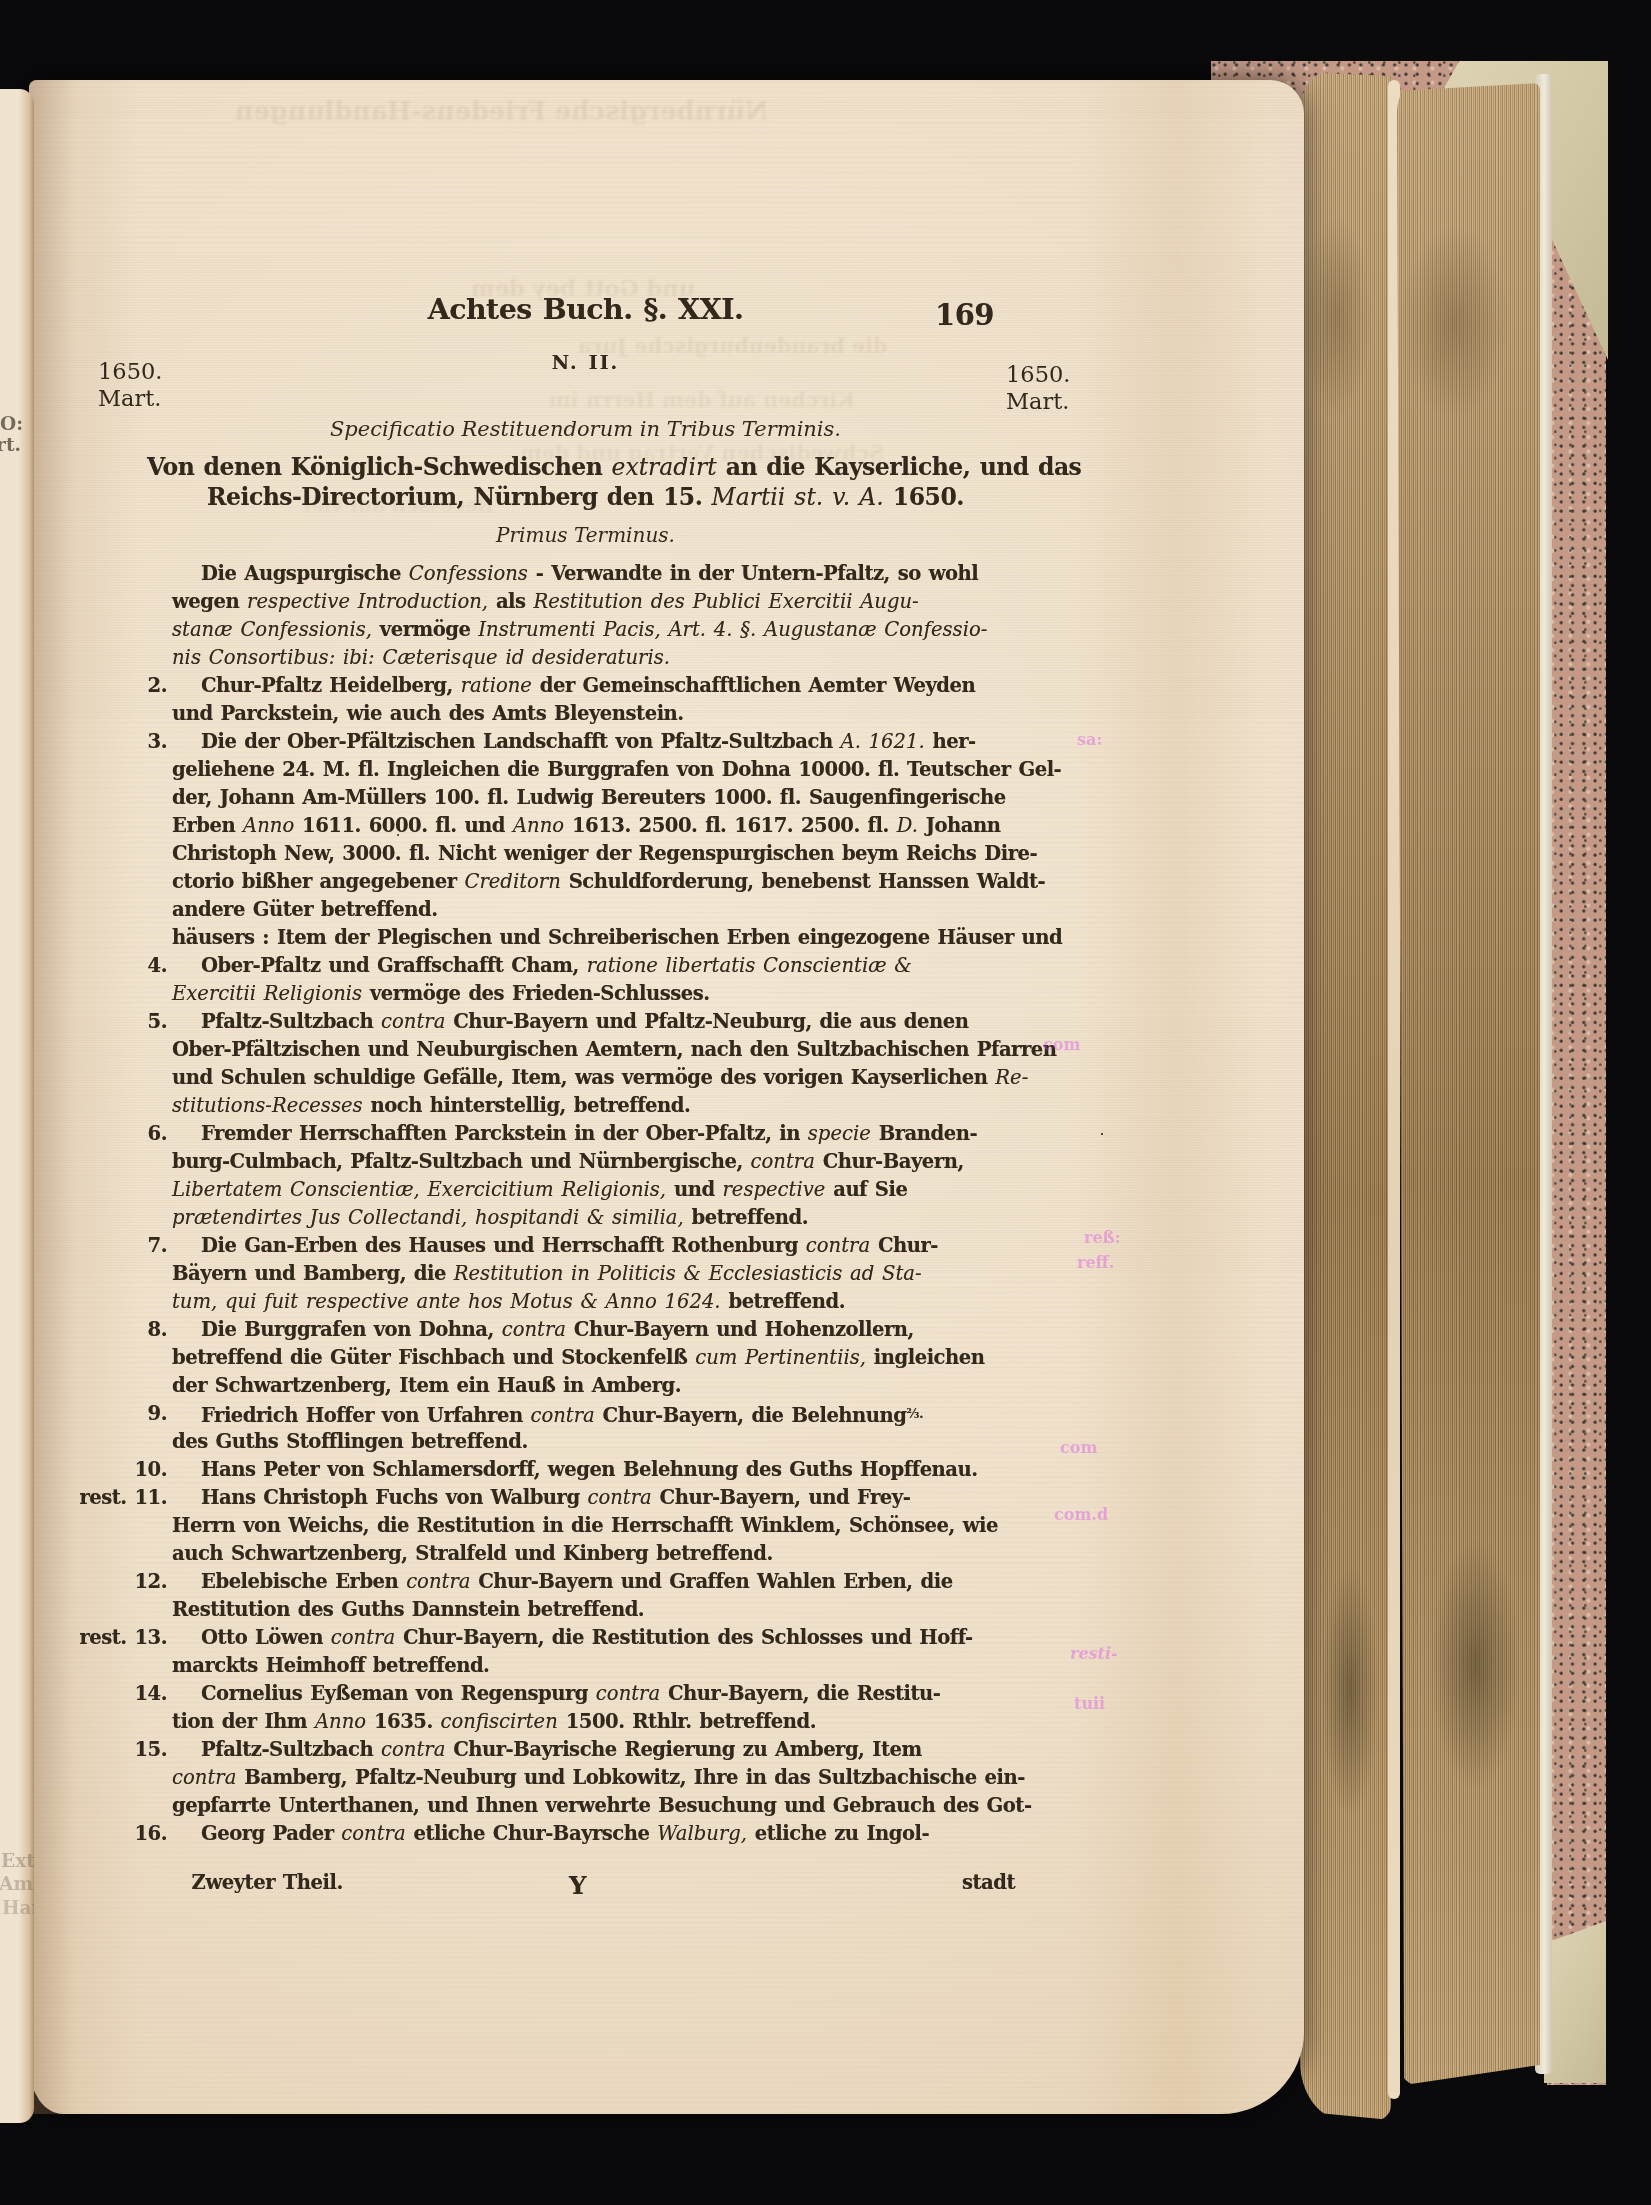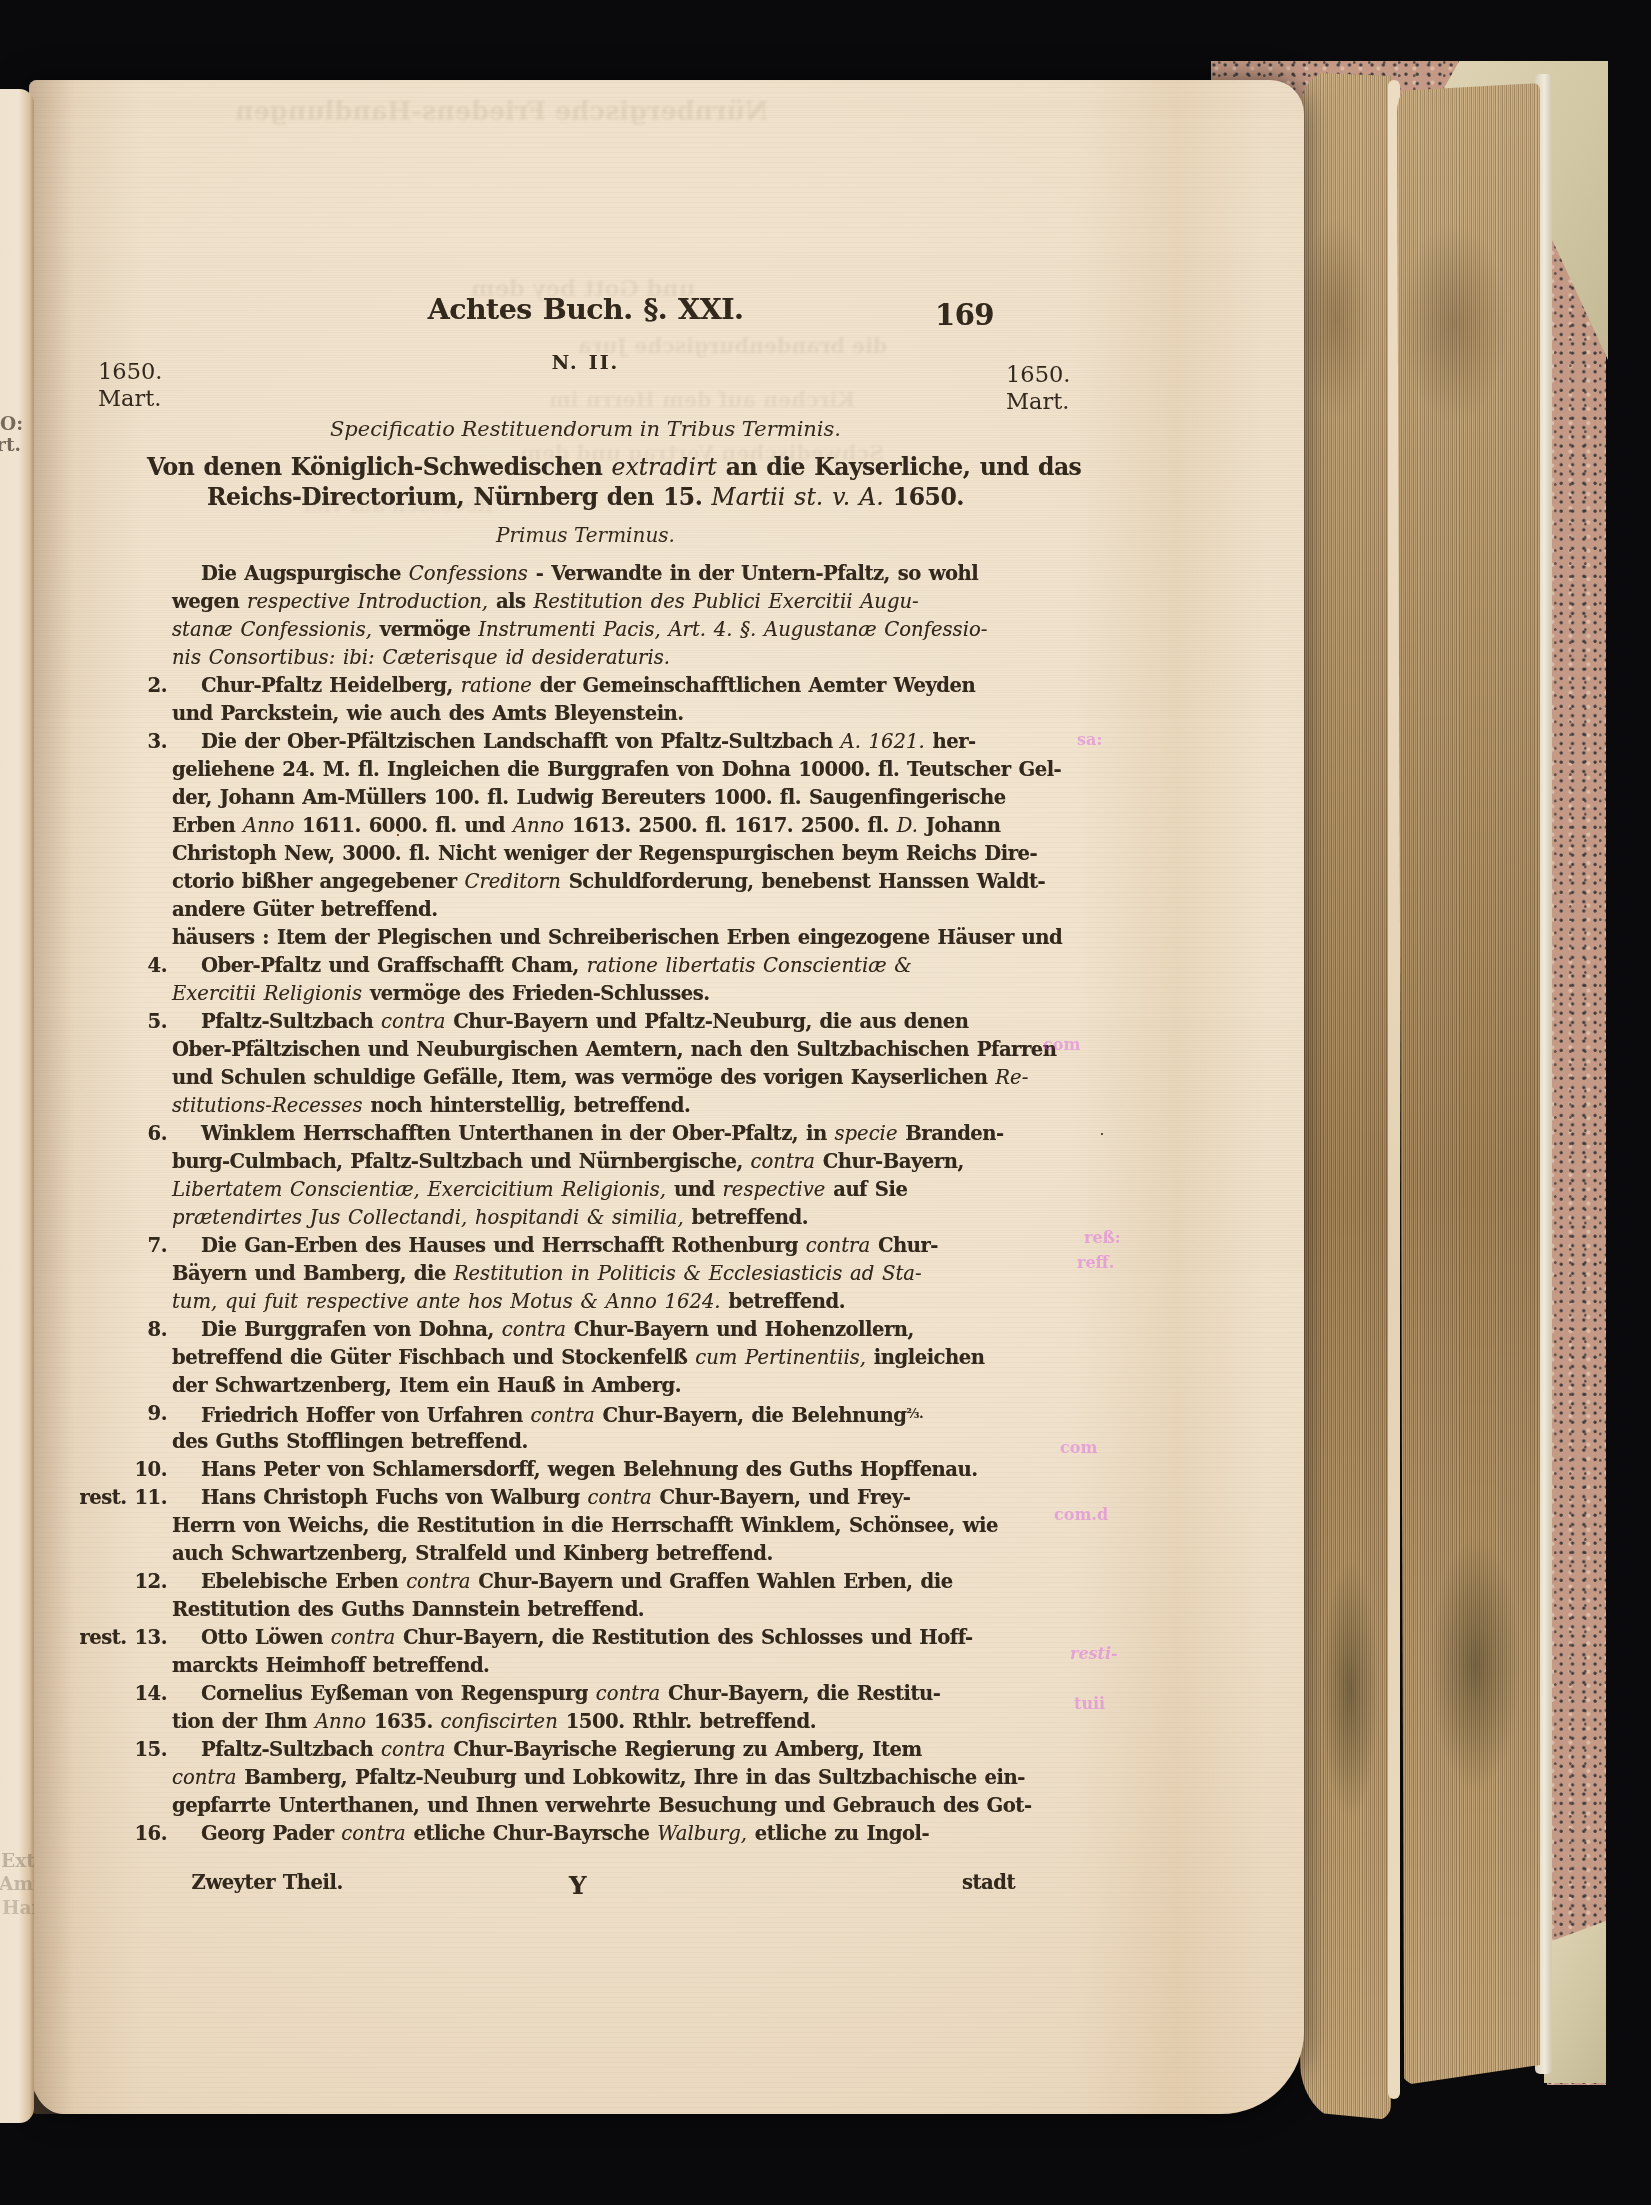--- a/index.html
+++ b/index.html
@@ -160,21 +160,21 @@
       <div class="line"><span>Christoph New, 3000. fl. Nicht weniger der Regenspurgischen beym Reichs Dire-</span></div>
       <div class="line"><span>ctorio bißher angegebener </span><span class="ant">Creditorn</span><span> Schuldforderung, benebenst Hanssen Waldt-</span></div>
       <div class="line"><span>andere Güter betreffend.</span></div>
       <div class="line"><span>häusers : Item der Plegischen und Schreiberischen Erben eingezogene Häuser und</span></div>
       <div class="line first"><span class="itemnum">4.</span><span>Ober-Pfaltz und Graffschafft Cham, </span><span class="ant">ratione libertatis Conscientiæ &amp;</span></div>
       <div class="line"><span class="ant">Exercitii Religionis</span><span> vermöge des Frieden-Schlusses.</span></div>
       <div class="line first"><span class="itemnum">5.</span><span>Pfaltz-Sultzbach </span><span class="ant">contra</span><span> Chur-Bayern und Pfaltz-Neuburg, die aus denen</span></div>
       <div class="line"><span>Ober-Pfältzischen und Neuburgischen Aemtern, nach den Sultzbachischen Pfarren</span></div>
       <div class="line"><span>und Schulen schuldige Gefälle, Item, was vermöge des vorigen Kayserlichen </span><span class="ant">Re-</span></div>
       <div class="line"><span class="ant">stitutions-Recesses</span><span> noch hinterstellig, betreffend.</span></div>
-      <div class="line first"><span class="itemnum">6.</span><span>Winklem Herrschafften Unterthanen in der Ober-Pfaltz, in </span><span class="ant">specie</span><span> Branden-</span></div>
+      <div class="line first"><span class="itemnum">6.</span><span>Fremder Herrschafften Parckstein in der Ober-Pfaltz, in </span><span class="ant">specie</span><span> Branden-</span></div>
       <div class="line"><span>burg-Culmbach, Pfaltz-Sultzbach und Nürnbergische, </span><span class="ant">contra</span><span> Chur-Bayern,</span></div>
       <div class="line"><span class="ant">Libertatem Conscientiæ, Exercicitium Religionis,</span><span> und </span><span class="ant">respective</span><span> auf Sie</span></div>
       <div class="line"><span class="ant">prætendirtes Jus Collectandi, hospitandi &amp; similia,</span><span> betreffend.</span></div>
       <div class="line first"><span class="itemnum">7.</span><span>Die Gan-Erben des Hauses und Herrschafft Rothenburg </span><span class="ant">contra</span><span> Chur-</span></div>
       <div class="line"><span>Bäyern und Bamberg, die </span><span class="ant">Restitution in Politicis &amp; Ecclesiasticis ad Sta-</span></div>
       <div class="line"><span class="ant">tum, qui fuit respective ante hos Motus &amp; Anno 1624.</span><span> betreffend.</span></div>
       <div class="line first"><span class="itemnum">8.</span><span>Die Burggrafen von Dohna, </span><span class="ant">contra</span><span> Chur-Bayern und Hohenzollern,</span></div>
       <div class="line"><span>betreffend die Güter Fischbach und Stockenfelß </span><span class="ant">cum Pertinentiis,</span><span> ingleichen</span></div>
       <div class="line"><span>der Schwartzenberg, Item ein Hauß in Amberg.</span></div>
       <div class="line first"><span class="itemnum">9.</span><span>Friedrich Hoffer von Urfahren </span><span class="ant">contra</span><span> Chur-Bayern, die Belehnung</span><span class="fr">⅔.</span></div>

